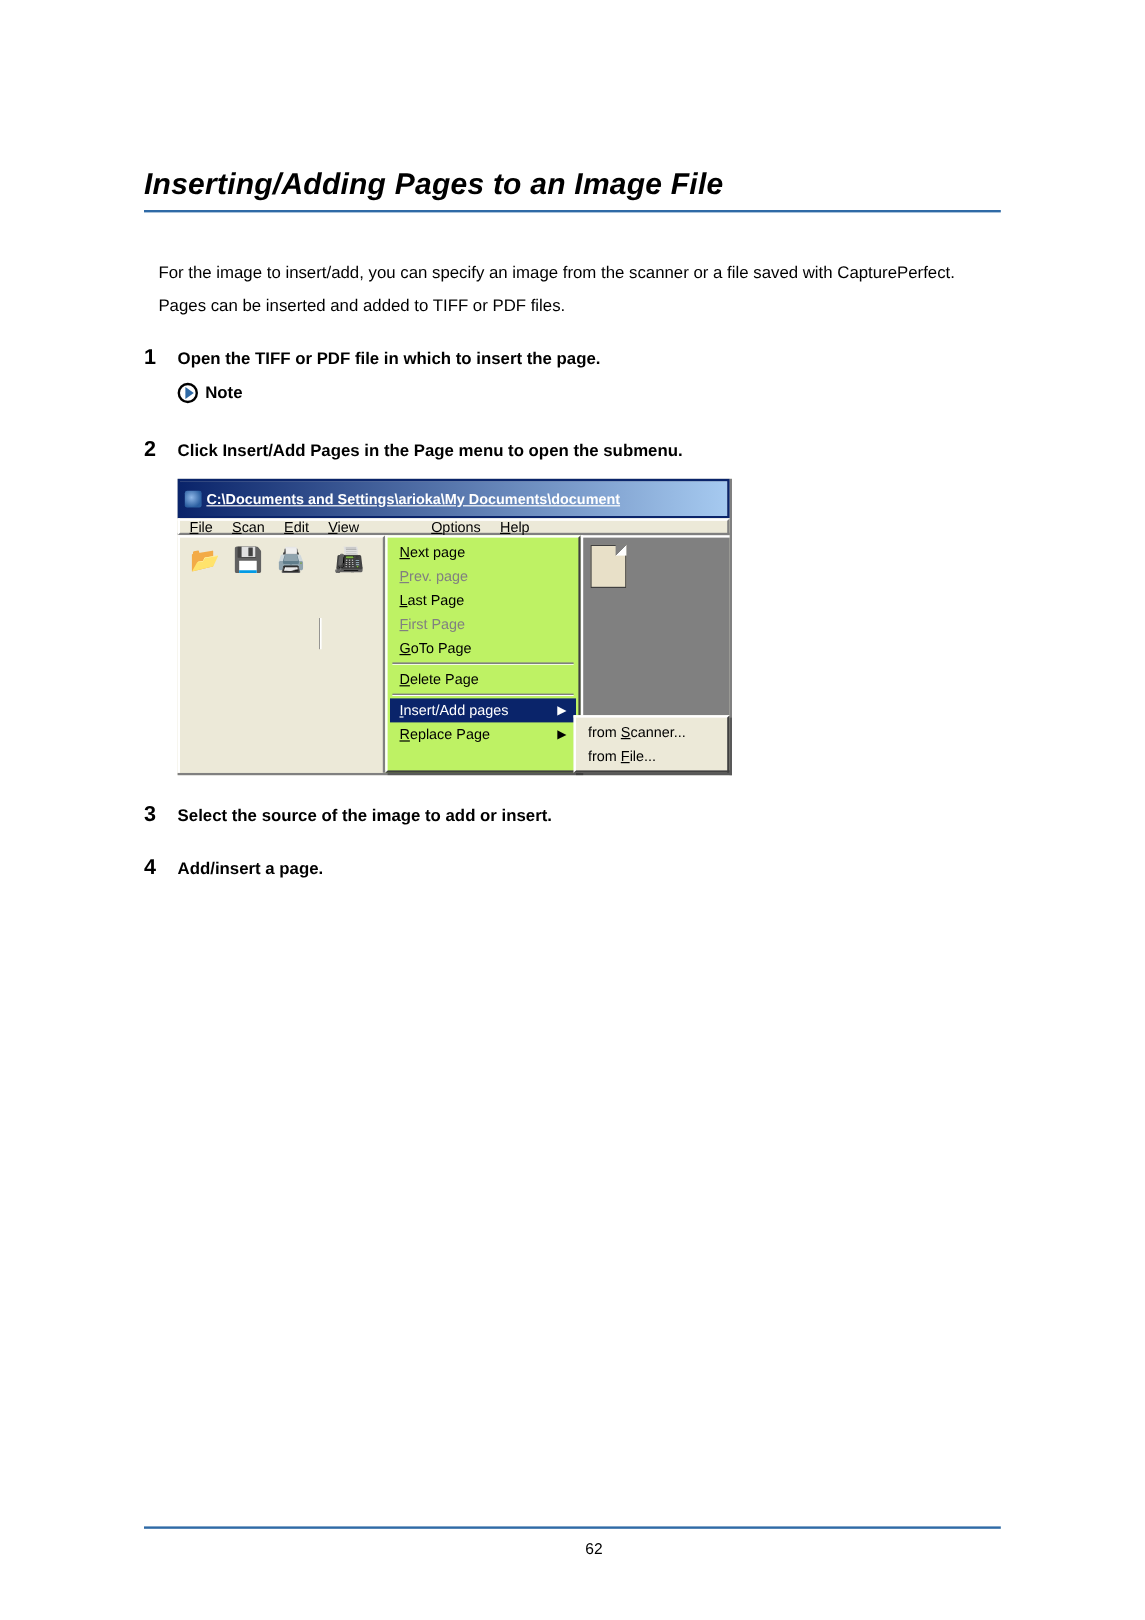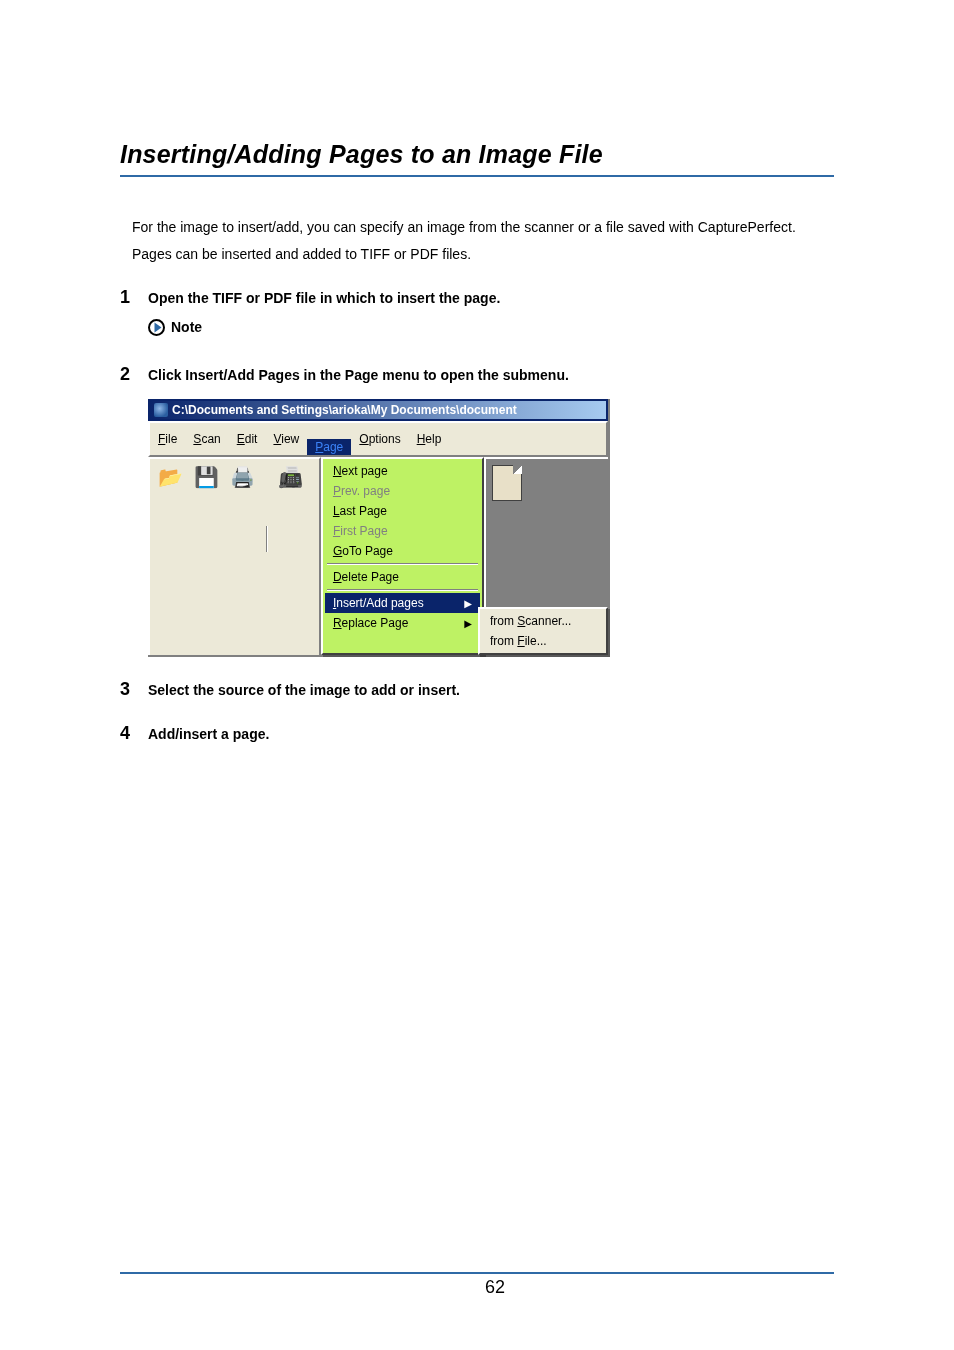--- a/index.html
+++ b/index.html
@@ -103,43 +103,44 @@
     margin-top: 14px;
     width: 462px;
     border: 2px solid #808080;
     border-top: none;
     border-left: none;
     background: #ece9d8;
     font-family: Tahoma, Arial, sans-serif;
     font-size: 12px;
   }
   .titlebar {
-    height: 22px;
+    height: 33px;
     background: linear-gradient(to right, #0a246a, #a6caf0);
     color: #fff;
     display: flex;
     align-items: center;
     gap: 4px;
     padding: 0 4px;
     border: 2px solid #0a246a;
     font-weight: bold;
+    text-decoration: underline;
   }
   .titlebar .app-icon {
     width: 14px; height: 14px;
     display: inline-block;
     background: radial-gradient(circle at 40% 40%, #8fb7e7 0%, #2a5ea0 70%);
     border-radius: 2px;
   }
   .menubar {
     display: flex;
     background: #ece9d8;
     border: 2px solid #fff;
     border-right-color: #808080;
     border-bottom-color: #808080;
-    height: 36px;
+    height: 14px;
   }
   .menu-item {
     padding: 3px 8px;
     display: inline-flex;
     align-items: center;
   }
   .menu-item.open {
     background: #0a246a;
     color: #3b82f6;
     margin-top: 16px;
@@ -233,21 +234,21 @@
   }
   .footer-rule {
     position: absolute;
     left: 120px; right: 120px; bottom: 76px;
     height: 2px; background: #2f6aa6;
   }
   .page-number {
     position: absolute;
     left: 0; right: 0; bottom: 52px;
     text-align: center;
-    font-size: 18px;
+    font-size: 13px;
     padding-left: 36px;
   }
 </style>
 </head>
 <body>
 
 <div class="page">
   <h1 class="title">Inserting/Adding Pages to an Image File</h1>
   <div class="title-rule"></div>
 

